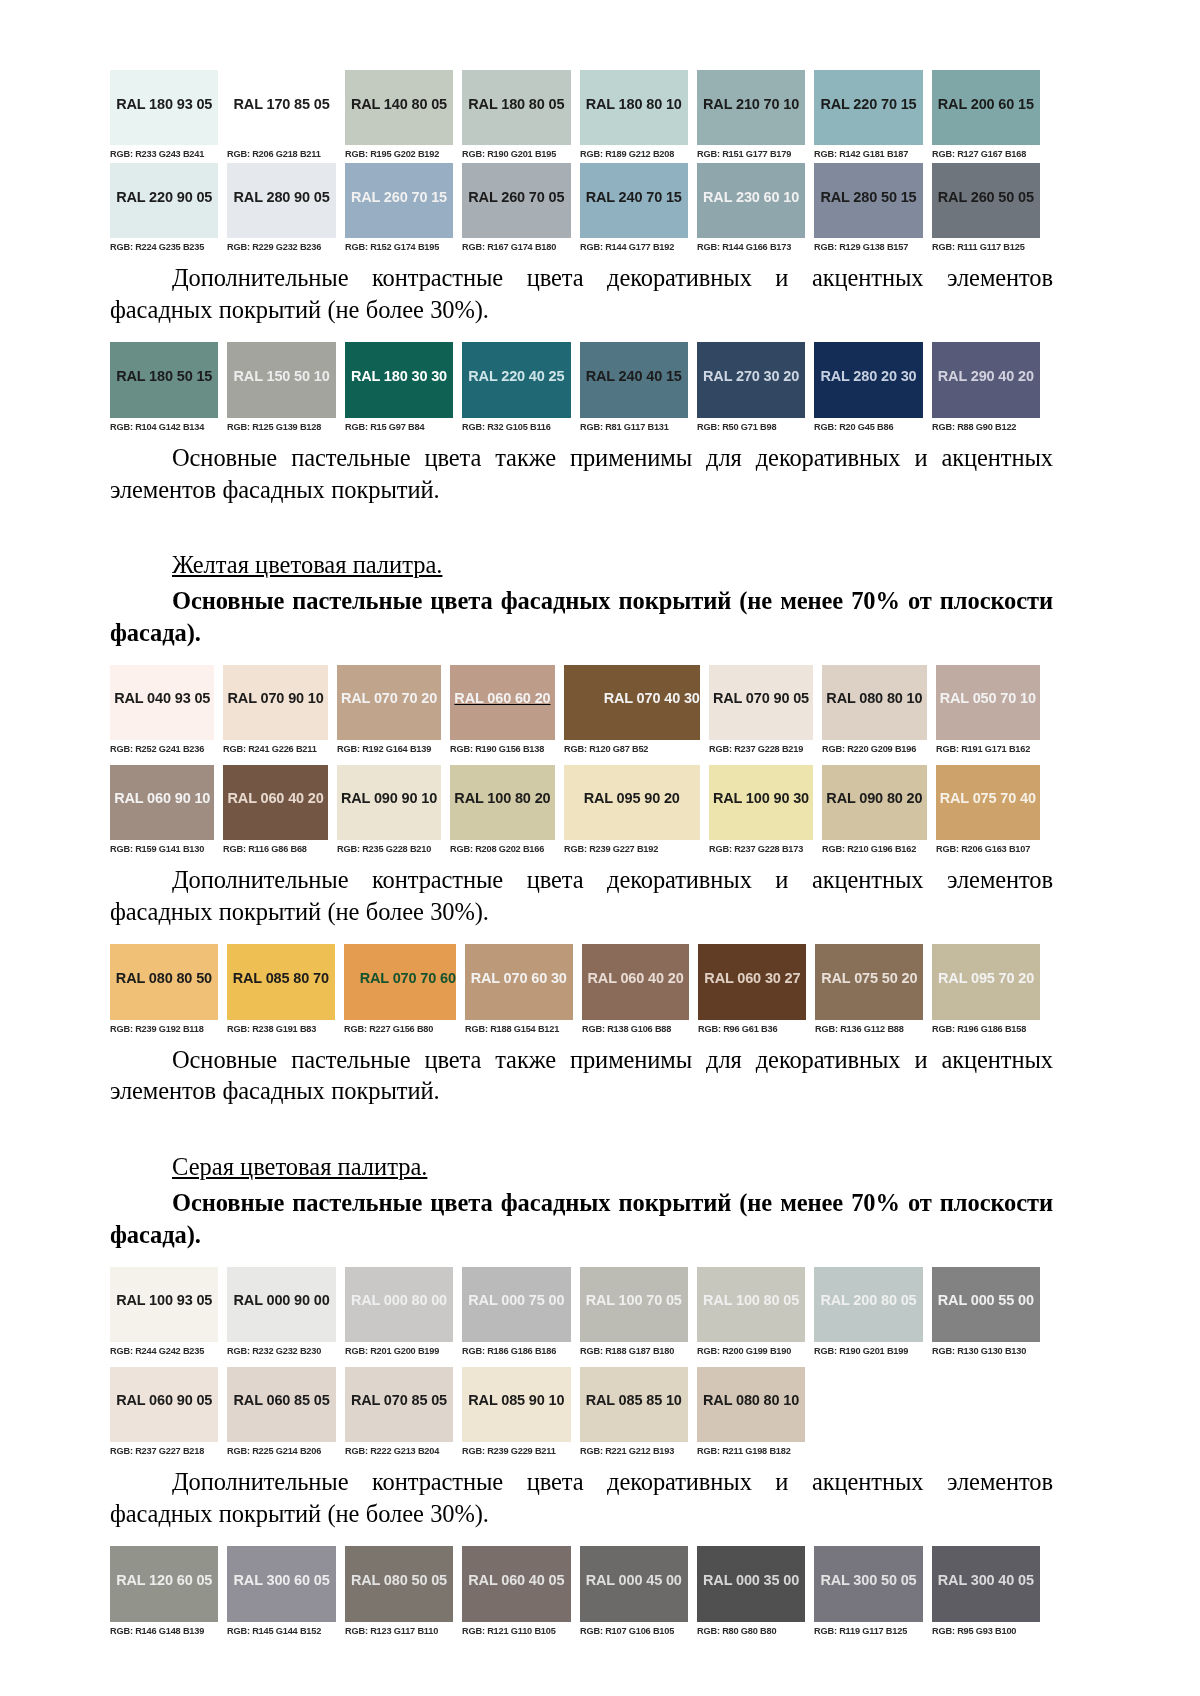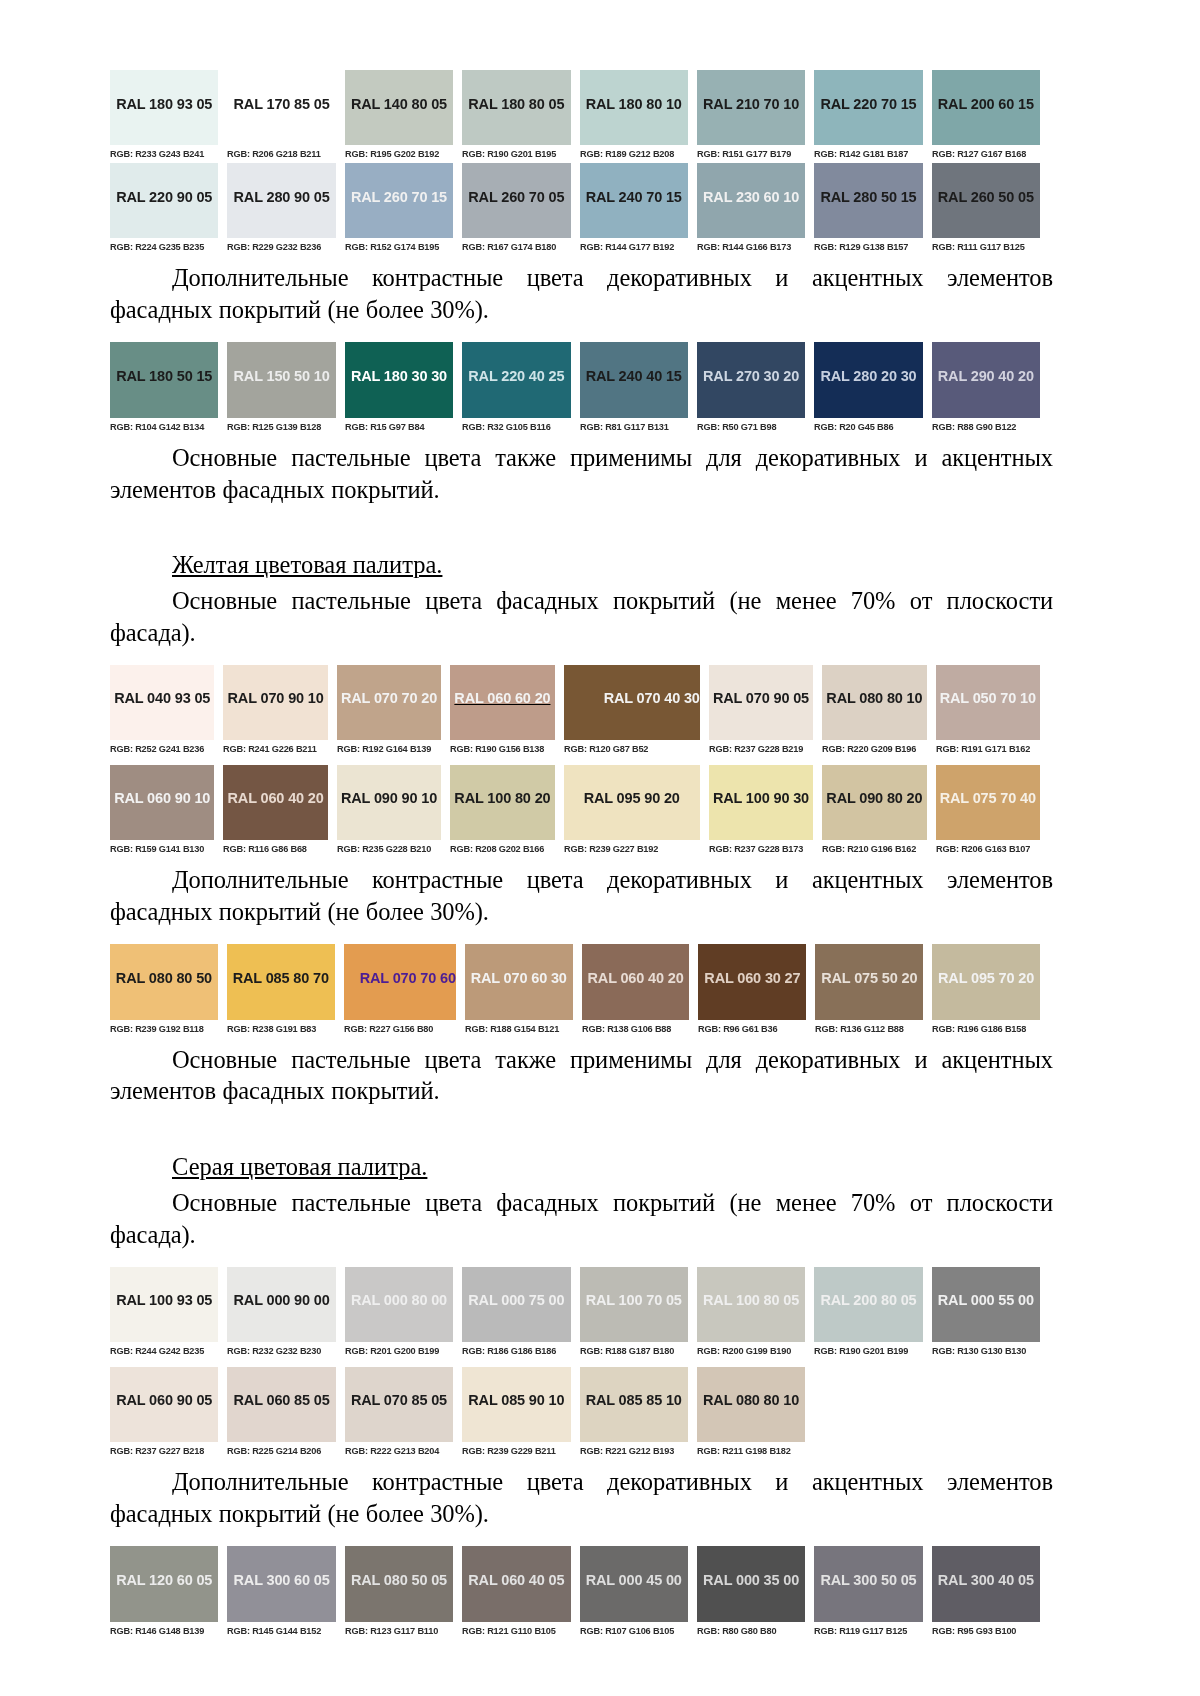--- a/index.html
+++ b/index.html
@@ -27,21 +27,21 @@
   
   .para {
     font-size: 24.5px;
     line-height: 1.30;
     text-align: justify;
     text-indent: 62px;
     margin: 6px 0 0 0;
     letter-spacing: -0.1px;
     word-spacing: 0.5px;
   }
-  .para.tight { margin-top: 4px; }
+  .para.tight { margin-top: 4px; font-weight: bold; }
   .spacer-sm { height: 16px; }
   .spacer-lg { height: 44px; }
 
   .subhead {
     font-size: 24.5px;
     line-height: 1.30;
     text-indent: 62px;
     margin: 0;
   }
   .subhead span.u {
@@ -377,21 +377,21 @@
         <div class="rgb">RGB: R239 G192 B118</div>
       </div>
       <div class="cell">
         <div class="swatch" style="background: rgb(238, 191, 83);">
           <span class="ral" style="color: rgb(28, 28, 28);">RAL 085 80 70</span>
         </div>
         <div class="rgb">RGB: R238 G191 B83</div>
       </div>
       <div class="cell">
         <div class="swatch" style="background: rgb(227, 156, 80);">
-          <span class="ral" style="color: #4c1d95; margin-left: 16px;">RAL 070 70 60</span>
+          <span class="ral" style="color: #14532d; margin-left: 16px;">RAL 070 70 60</span>
         </div>
         <div class="rgb">RGB: R227 G156 B80</div>
       </div>
       <div class="cell">
         <div class="swatch" style="background: rgb(188, 154, 121);">
           <span class="ral" style="color: rgb(242, 242, 242);">RAL 070 60 30</span>
         </div>
         <div class="rgb">RGB: R188 G154 B121</div>
       </div>
       <div class="cell">

